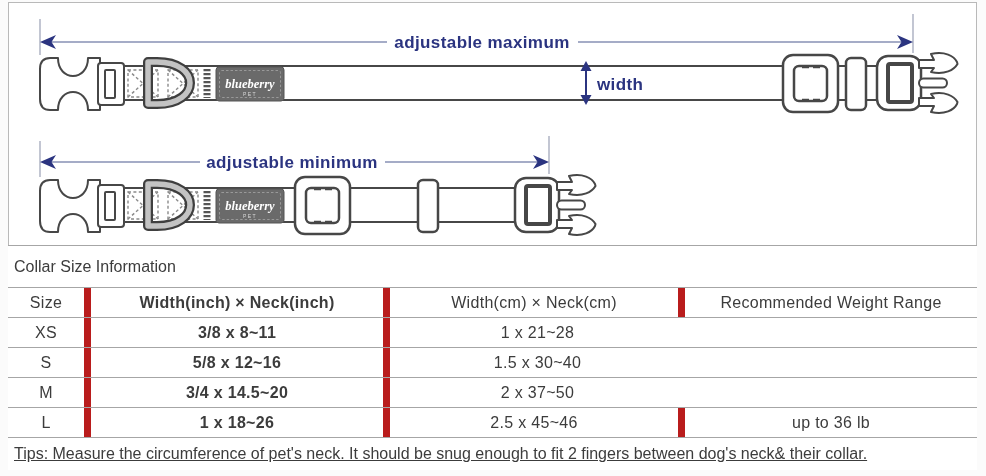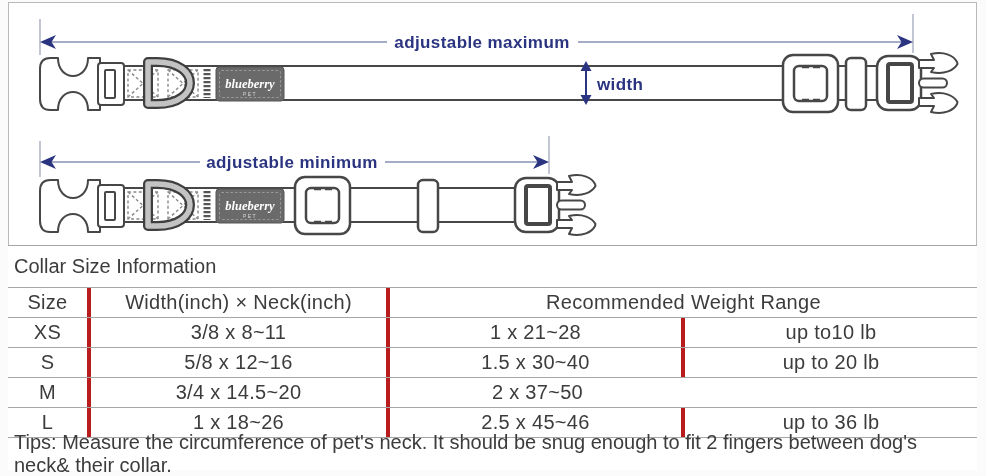--- a/index.html
+++ b/index.html
@@ -11,34 +11,34 @@
     position:absolute;left:8px;top:2px;width:969px;height:468px;
     background:#ffffff;border:1px solid #b9b9b9;box-sizing:border-box;
   }
   #diagram-svg{position:absolute;left:0;top:0;}
   .anno-text{fill:#2b3480;font-size:17px;font-weight:600;letter-spacing:.4px;}
   .brand-text{fill:#ffffff;font-size:12.5px;font-weight:bold;font-style:italic;font-family:"Liberation Serif","DejaVu Serif",serif;}
   .brand-sub{fill:#d9d9d9;font-size:5px;letter-spacing:1.5px;font-family:"Liberation Sans",sans-serif;}
   
   #size-table{
     position:absolute;left:8px;top:245px;width:969px;height:226px;
-    color:#3c3c3c;font-size:20px;box-sizing:border-box;
+    color:#3c3c3c;font-size:16px;box-sizing:border-box;
   }
   .t-row{display:flex;box-sizing:border-box;border-bottom:1px solid #a6a6a6;background:#fff;}
   .t-row.title-row{height:43px;align-items:center;padding-left:6px;border-top:1px solid #a6a6a6;}
   .t-row.header-row{height:30px;}
   .t-row.data-row{height:30px;}
-  .t-row.tips-row{height:32px;align-items:center;padding-left:6px;border-bottom:none;}
+  .t-row.tips-row{height:32px;align-items:center;padding-left:6px;border-bottom:none;text-decoration:underline;}
   .t-cell{
     display:flex;align-items:center;justify-content:center;
-    box-sizing:border-box;border-right:4px solid #b91c1c;letter-spacing:.3px;
+    box-sizing:border-box;border-right:7px solid #b91c1c;letter-spacing:.3px;
   }
   .t-cell:last-child{border-right:none;}
   .c-size{width:83px;}
-  .c-inch{width:299px;}
+  .c-inch{width:299px;font-weight:bold;}
   .c-cm{width:295px;}
   .c-weight{width:292px;flex:1;text-align:center;}
 </style>
 </head>
 <body>
 
 <div id="stage">
   <div id="frame"></div>
 
   <svg id="diagram-svg" width="986" height="245" viewBox="0 0 986 245">
@@ -126,33 +126,32 @@
     </g>
   </svg>
 
   <div id="size-table">
     <div class="t-row title-row">
       <span>Collar Size Information</span>
     </div>
     <div class="t-row header-row">
       <div class="t-cell c-size">Size</div>
       <div class="t-cell c-inch">Width(inch) × Neck(inch)</div>
+      <div class="t-cell c-cm">Width(cm) × Neck(cm)</div>
       <div class="t-cell c-weight">Recommended Weight Range</div>
     </div>
     <div class="t-row data-row">
       <div class="t-cell c-size">XS</div>
       <div class="t-cell c-inch">3/8 x 8~11</div>
       <div class="t-cell c-cm">1 x 21~28</div>
-      <div class="t-cell c-weight">up to10 lb</div>
     </div>
     <div class="t-row data-row">
       <div class="t-cell c-size">S</div>
       <div class="t-cell c-inch">5/8 x 12~16</div>
       <div class="t-cell c-cm">1.5 x 30~40</div>
-      <div class="t-cell c-weight">up to 20 lb</div>
     </div>
     <div class="t-row data-row">
       <div class="t-cell c-size">M</div>
       <div class="t-cell c-inch">3/4 x 14.5~20</div>
       <div class="t-cell c-cm">2 x 37~50</div>
     </div>
     <div class="t-row data-row">
       <div class="t-cell c-size">L</div>
       <div class="t-cell c-inch">1 x 18~26</div>
       <div class="t-cell c-cm">2.5 x 45~46</div>

